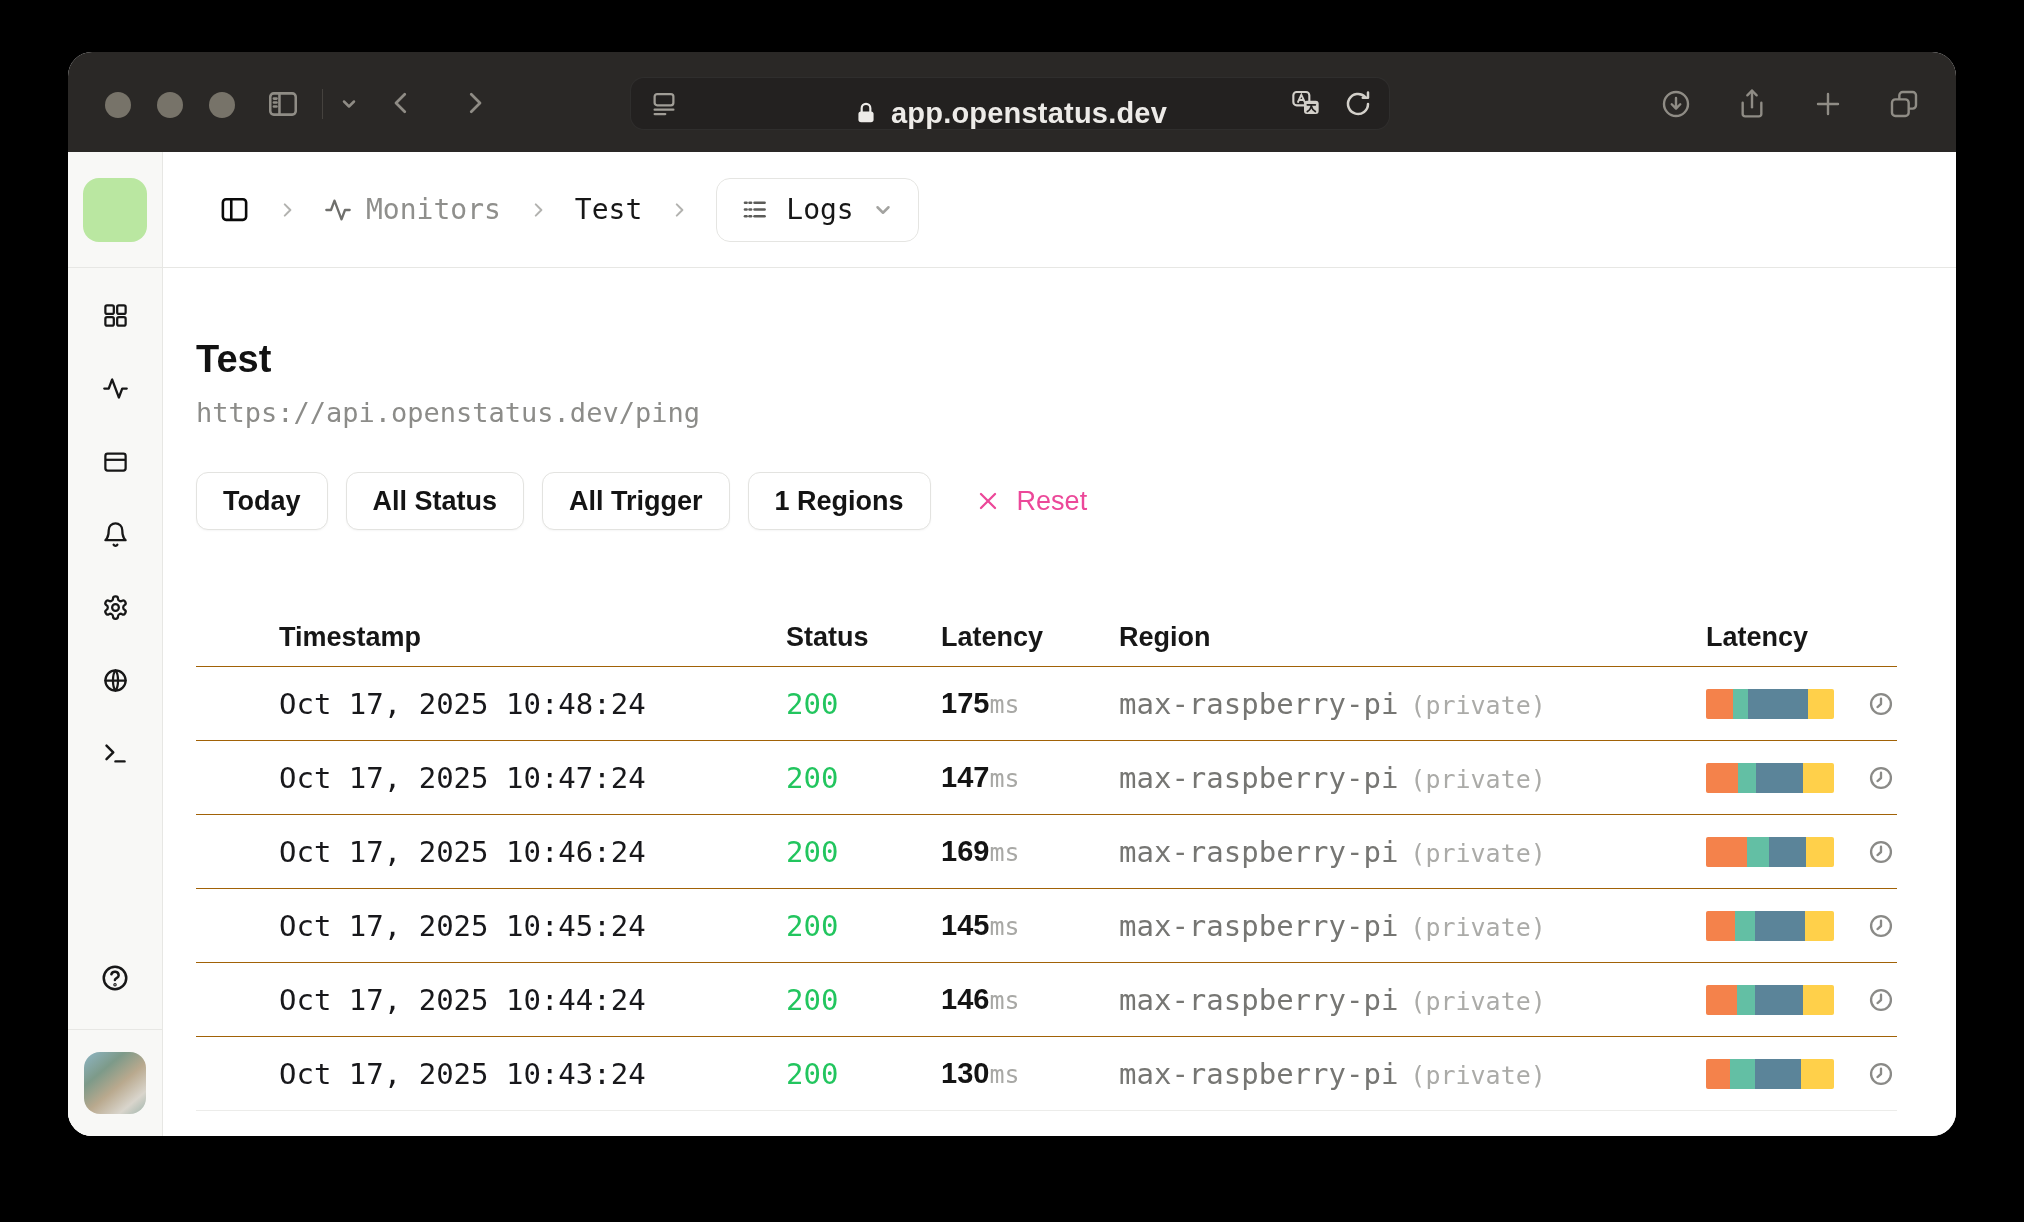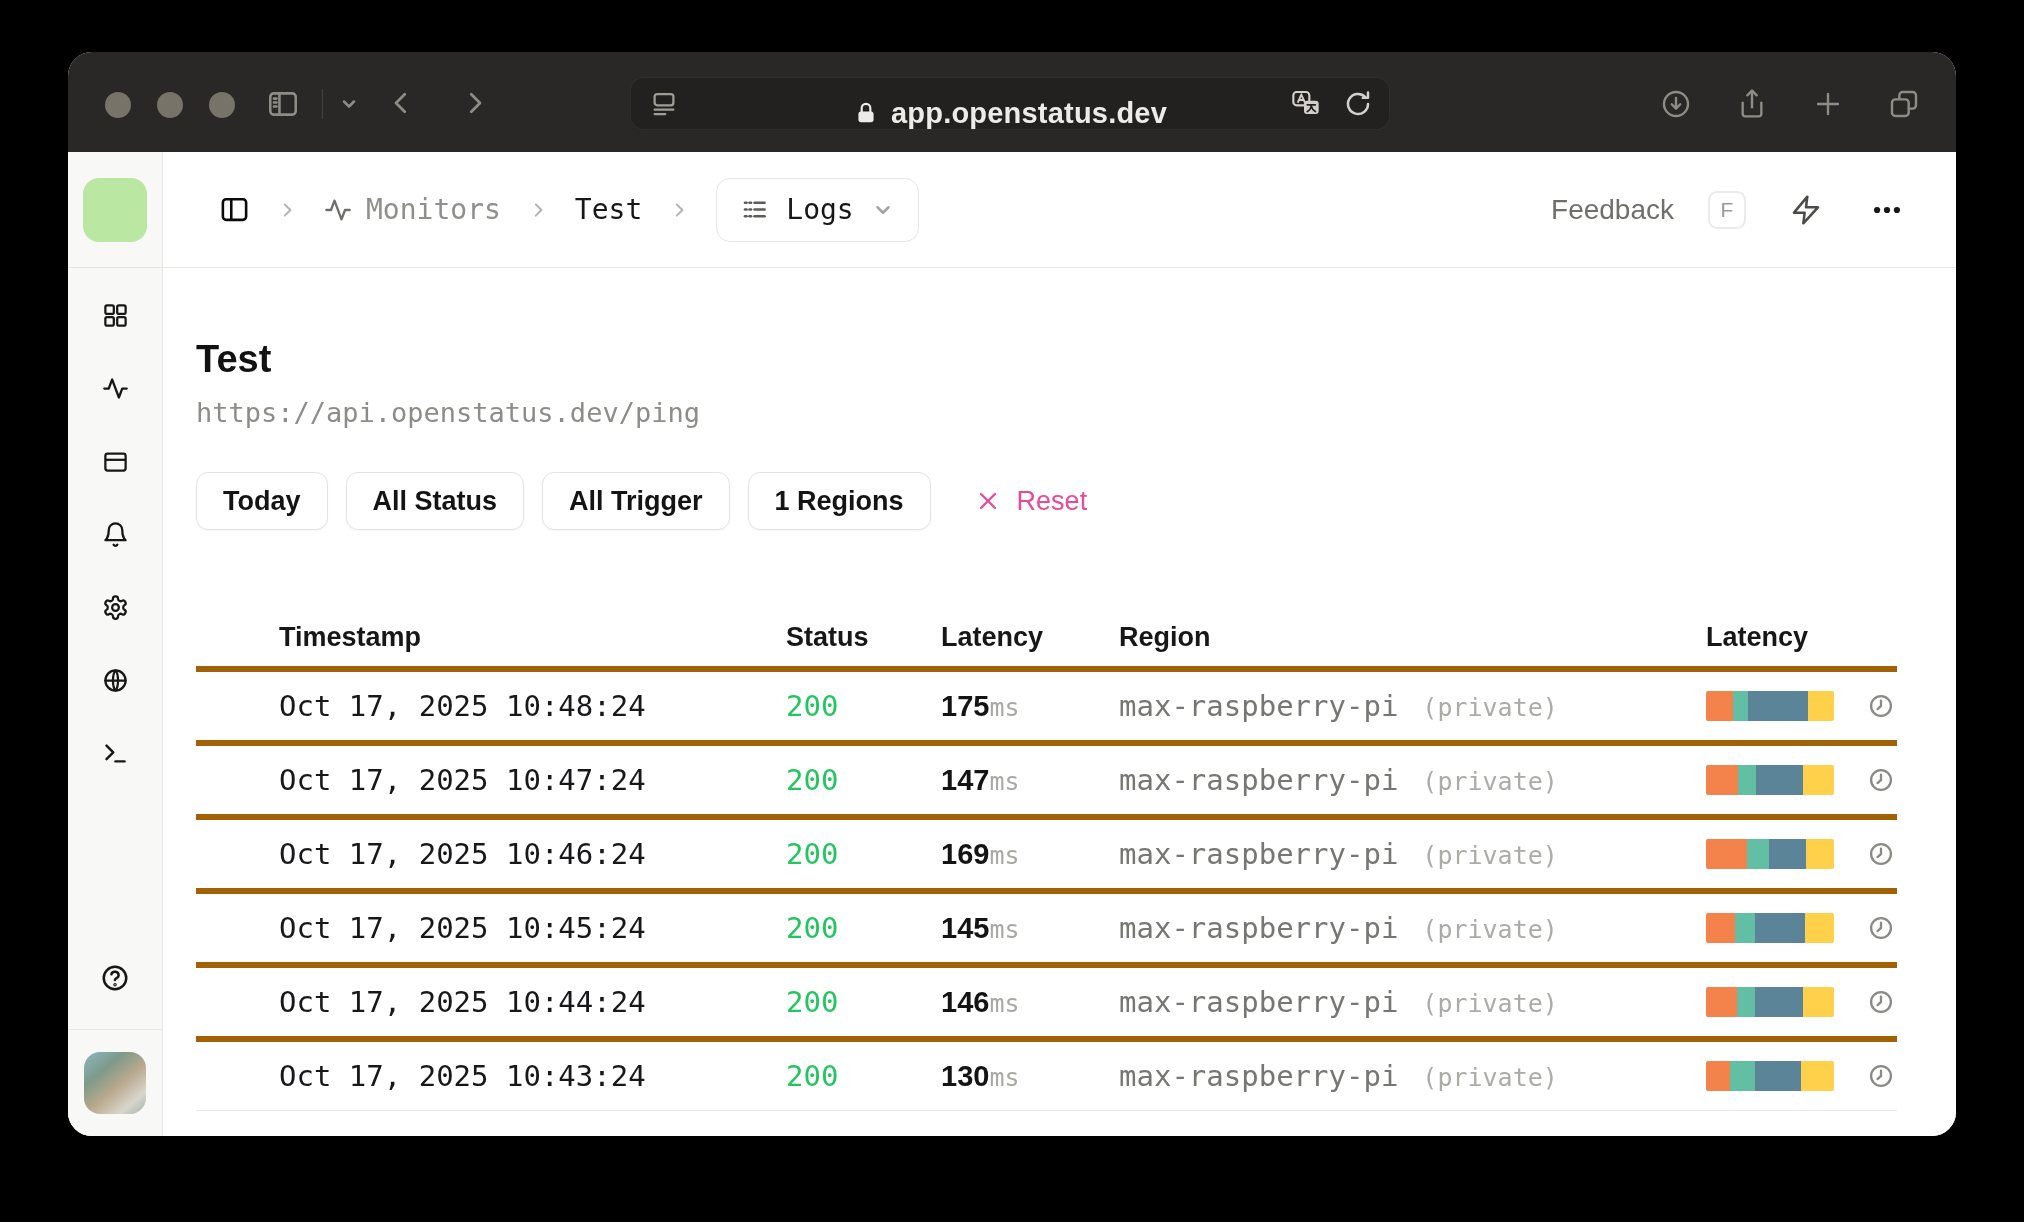--- a/index.html
+++ b/index.html
@@ -65,29 +65,29 @@
   .filters { margin-top:44px; display:flex; align-items:center; gap:18px; }
   .fbtn { height:58px; padding:0 26px; border:1px solid #e3e3e0; border-radius:12px; background:#fff;
           font-size:27px; font-weight:600; color:#141414; display:flex; align-items:center;
           box-shadow:0 1px 2px rgba(0,0,0,.04); }
   .reset { margin-left:26px; display:flex; align-items:center; gap:16px; color:#ec4899;
            font-size:27px; font-weight:400; background:none; border:none; }
 
   .table { margin-top:78px; width:1701px; }
   .tr { display:grid; grid-template-columns:83px 507px 155px 178px 587px 1fr; align-items:center; }
   .thead { height:58px; font-size:27px; font-weight:600; color:#171717; }
-  .row { height:74px; border-top:6px solid #a16207; }
+  .row { height:74px; border-top:1px solid #a16207; }
   .table .last-border { border-bottom:1px solid #ececea; }
   .dot { width:19px; height:19px; border-radius:5px; background:var(--status-ok,#22c55e); margin-left:17px; }
   .ts { font-size:29px; color:#18181b; }
   .status { font-size:29px; color:var(--status-ok,#22c55e); }
   .latency { display:flex; align-items:baseline; }
   .latency .num { font-size:29px; font-weight:700; color:#141414; }
   .latency .unit { font-size:25px; color:#a8a8a5; }
-  .region { display:flex; align-items:baseline; gap:24px; }
+  .region { display:flex; align-items:baseline; gap:12px; }
   .region .name { font-size:29px; color:#767673; }
   .region .note { font-size:25px; color:#ababa8; }
   .timing-cell { display:flex; align-items:center; }
   .timing-bar { width:128px; height:30px; display:flex; border-radius:2px; overflow:hidden; }
   .timing-bar span { height:100%; }
   .clock { margin-left:auto; margin-right:2px; color:#8a8a87; }
 </style>
 </head>
 <body>
 
@@ -306,36 +306,20 @@
             </span>
             <span class="lbl mono">Logs</span>
             <span style="color:#a3a3a0">
               <svg width="22" height="22" viewBox="0 0 16 16" fill="none" stroke="currentColor" stroke-width="1.8" stroke-linecap="round" stroke-linejoin="round">
                   <polyline points="4 6 8 10 12 6"></polyline>
                 </svg>
             </span>
           </button>
         </div>
 
-        <div class="hdr-right">
-          <span class="feedback">Feedback</span>
-          <span class="kbd">F</span>
-          <span class="zap">
-            <svg width="32" height="32" viewBox="0 0 24 24" fill="none" stroke="currentColor" stroke-width="1.9" stroke-linejoin="round">
-              <path d="M13 2 3 14h8l-1 8 11-12h-9l1-8z"></path>
-            </svg>
-          </span>
-          <span class="dots">
-            <svg width="34" height="34" viewBox="0 0 24 24" fill="currentColor">
-              <circle cx="5" cy="12" r="2.2"></circle>
-                <circle cx="12" cy="12" r="2.2"></circle>
-                <circle cx="19" cy="12" r="2.2"></circle>
-            </svg>
-          </span>
-        </div>
       </div>
 
       <div class="main">
         <div class="page-title">Test</div>
         <div class="endpoint mono">https://api.openstatus.dev/ping</div>
 
         <div class="filters">
           <button class="fbtn">Today</button>
           <button class="fbtn">All Status</button>
           <button class="fbtn">All Trigger</button>

